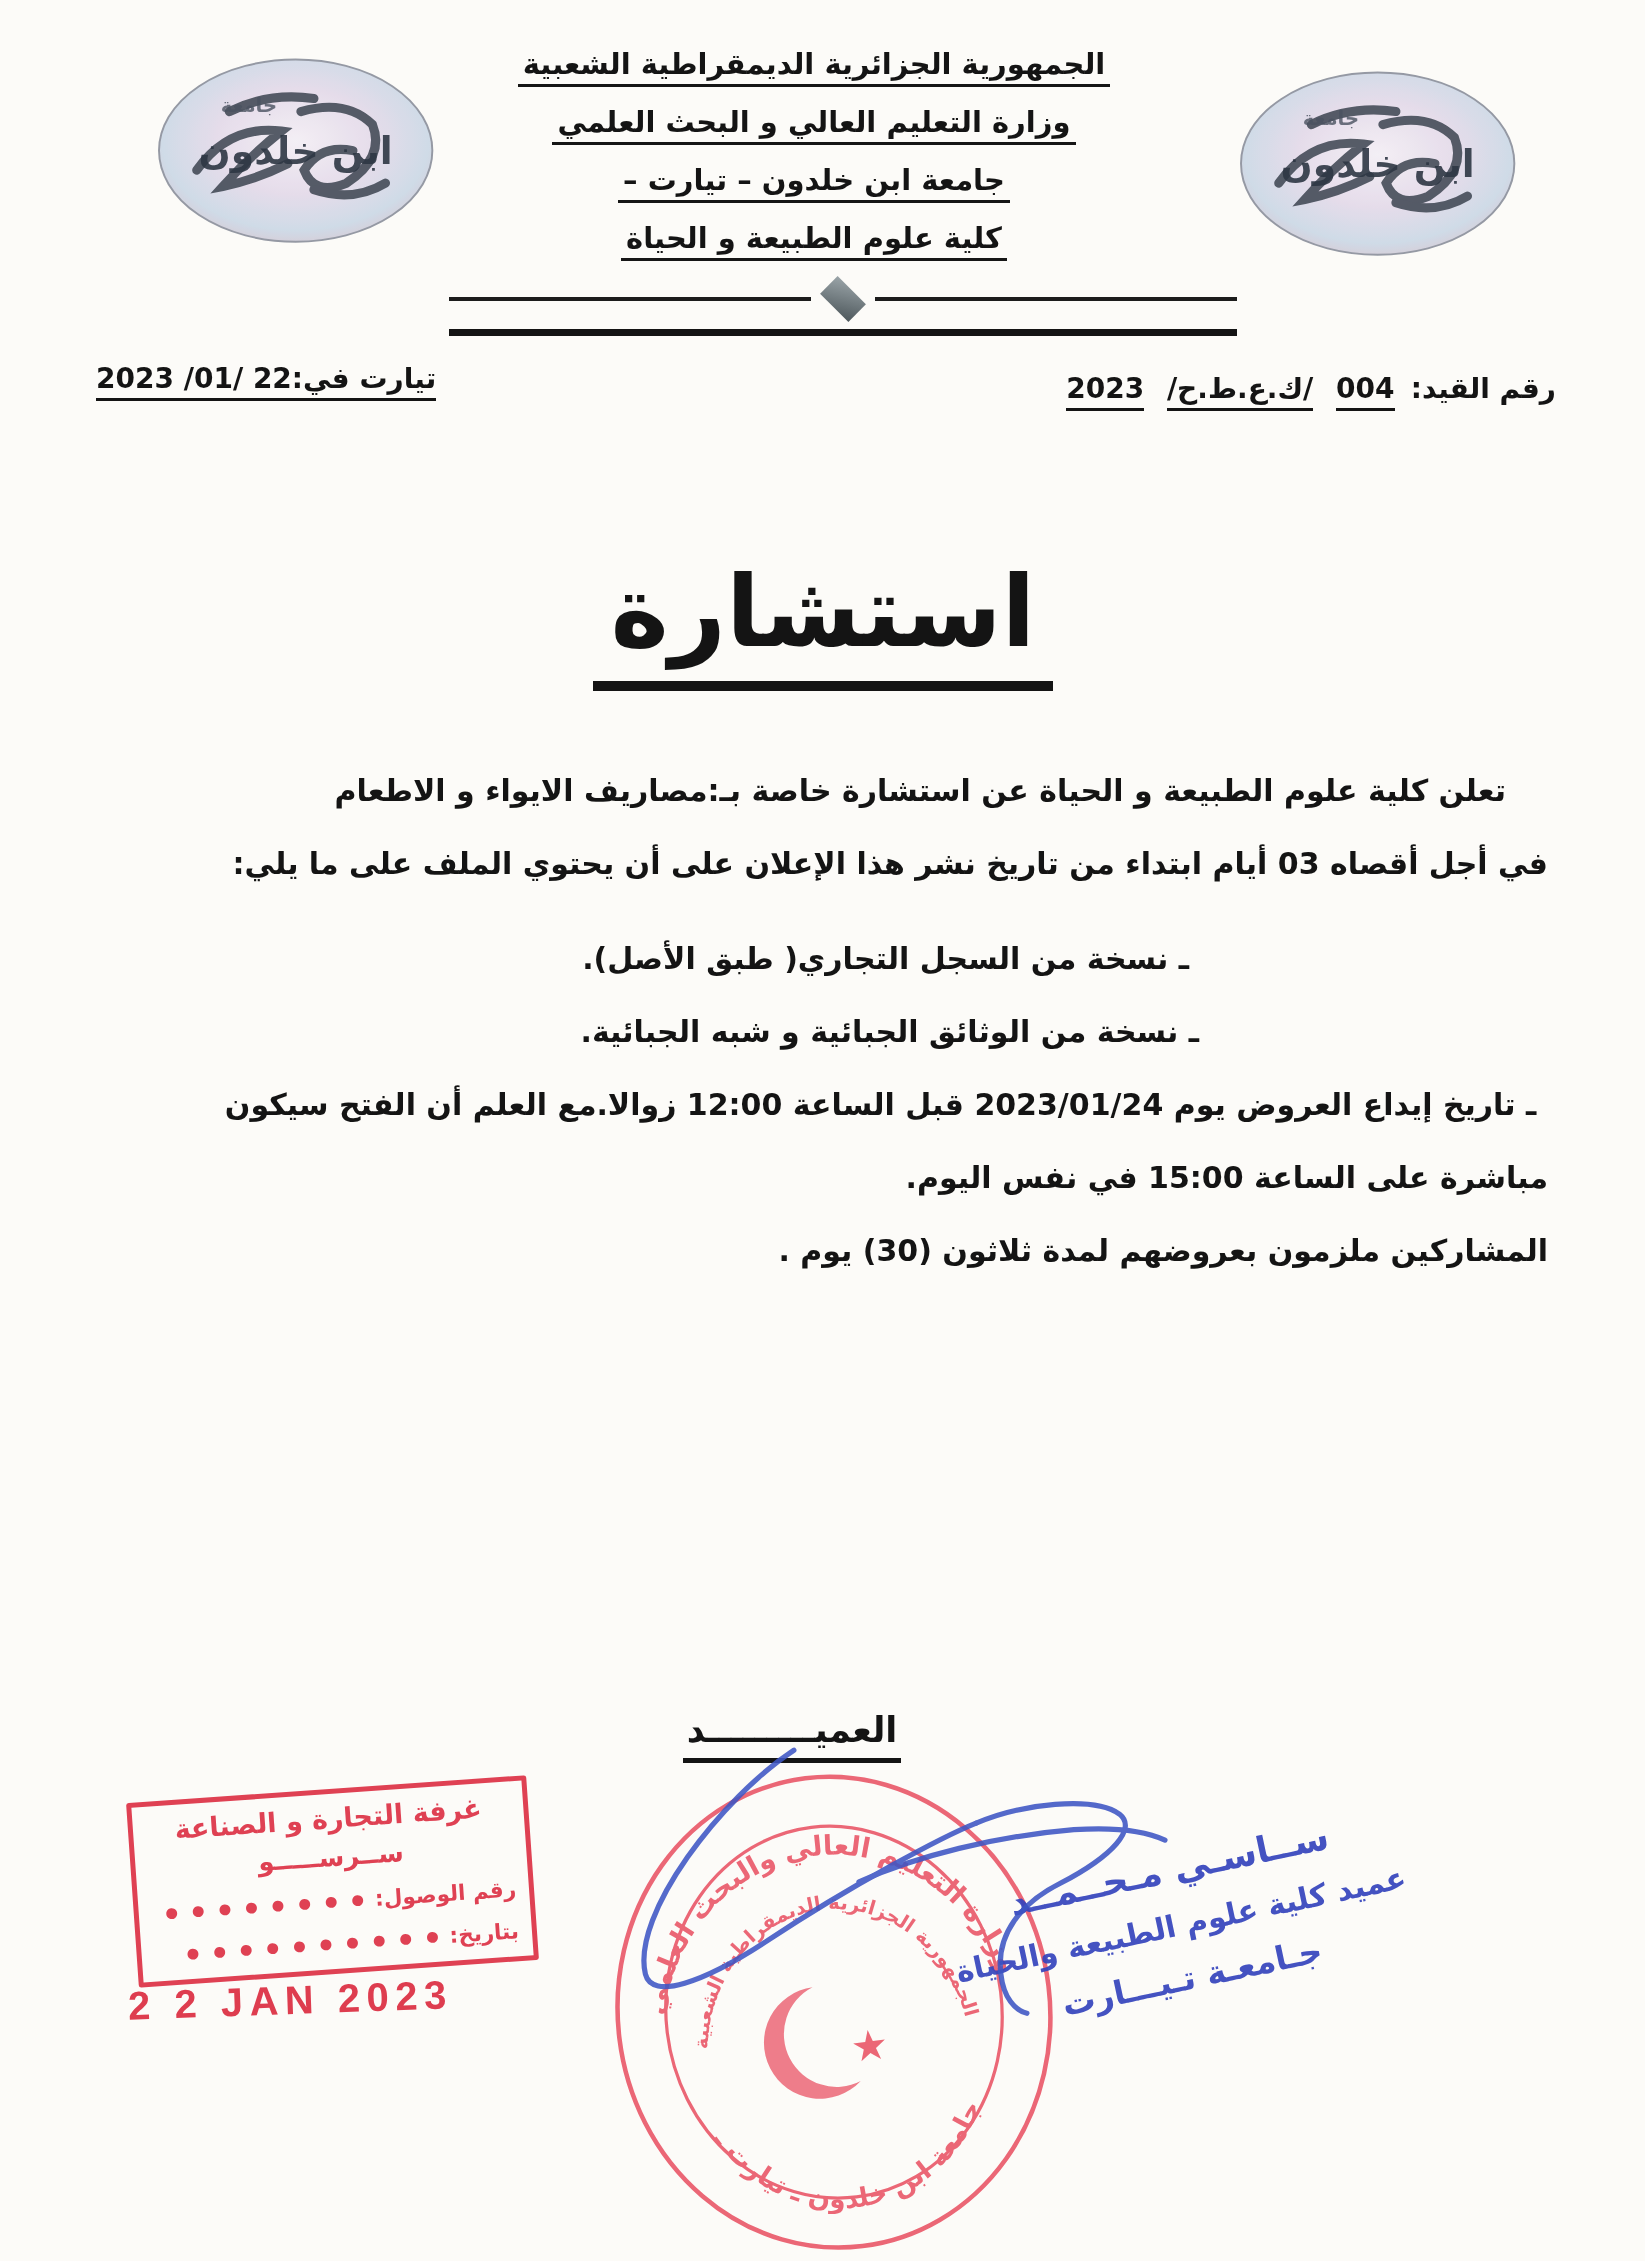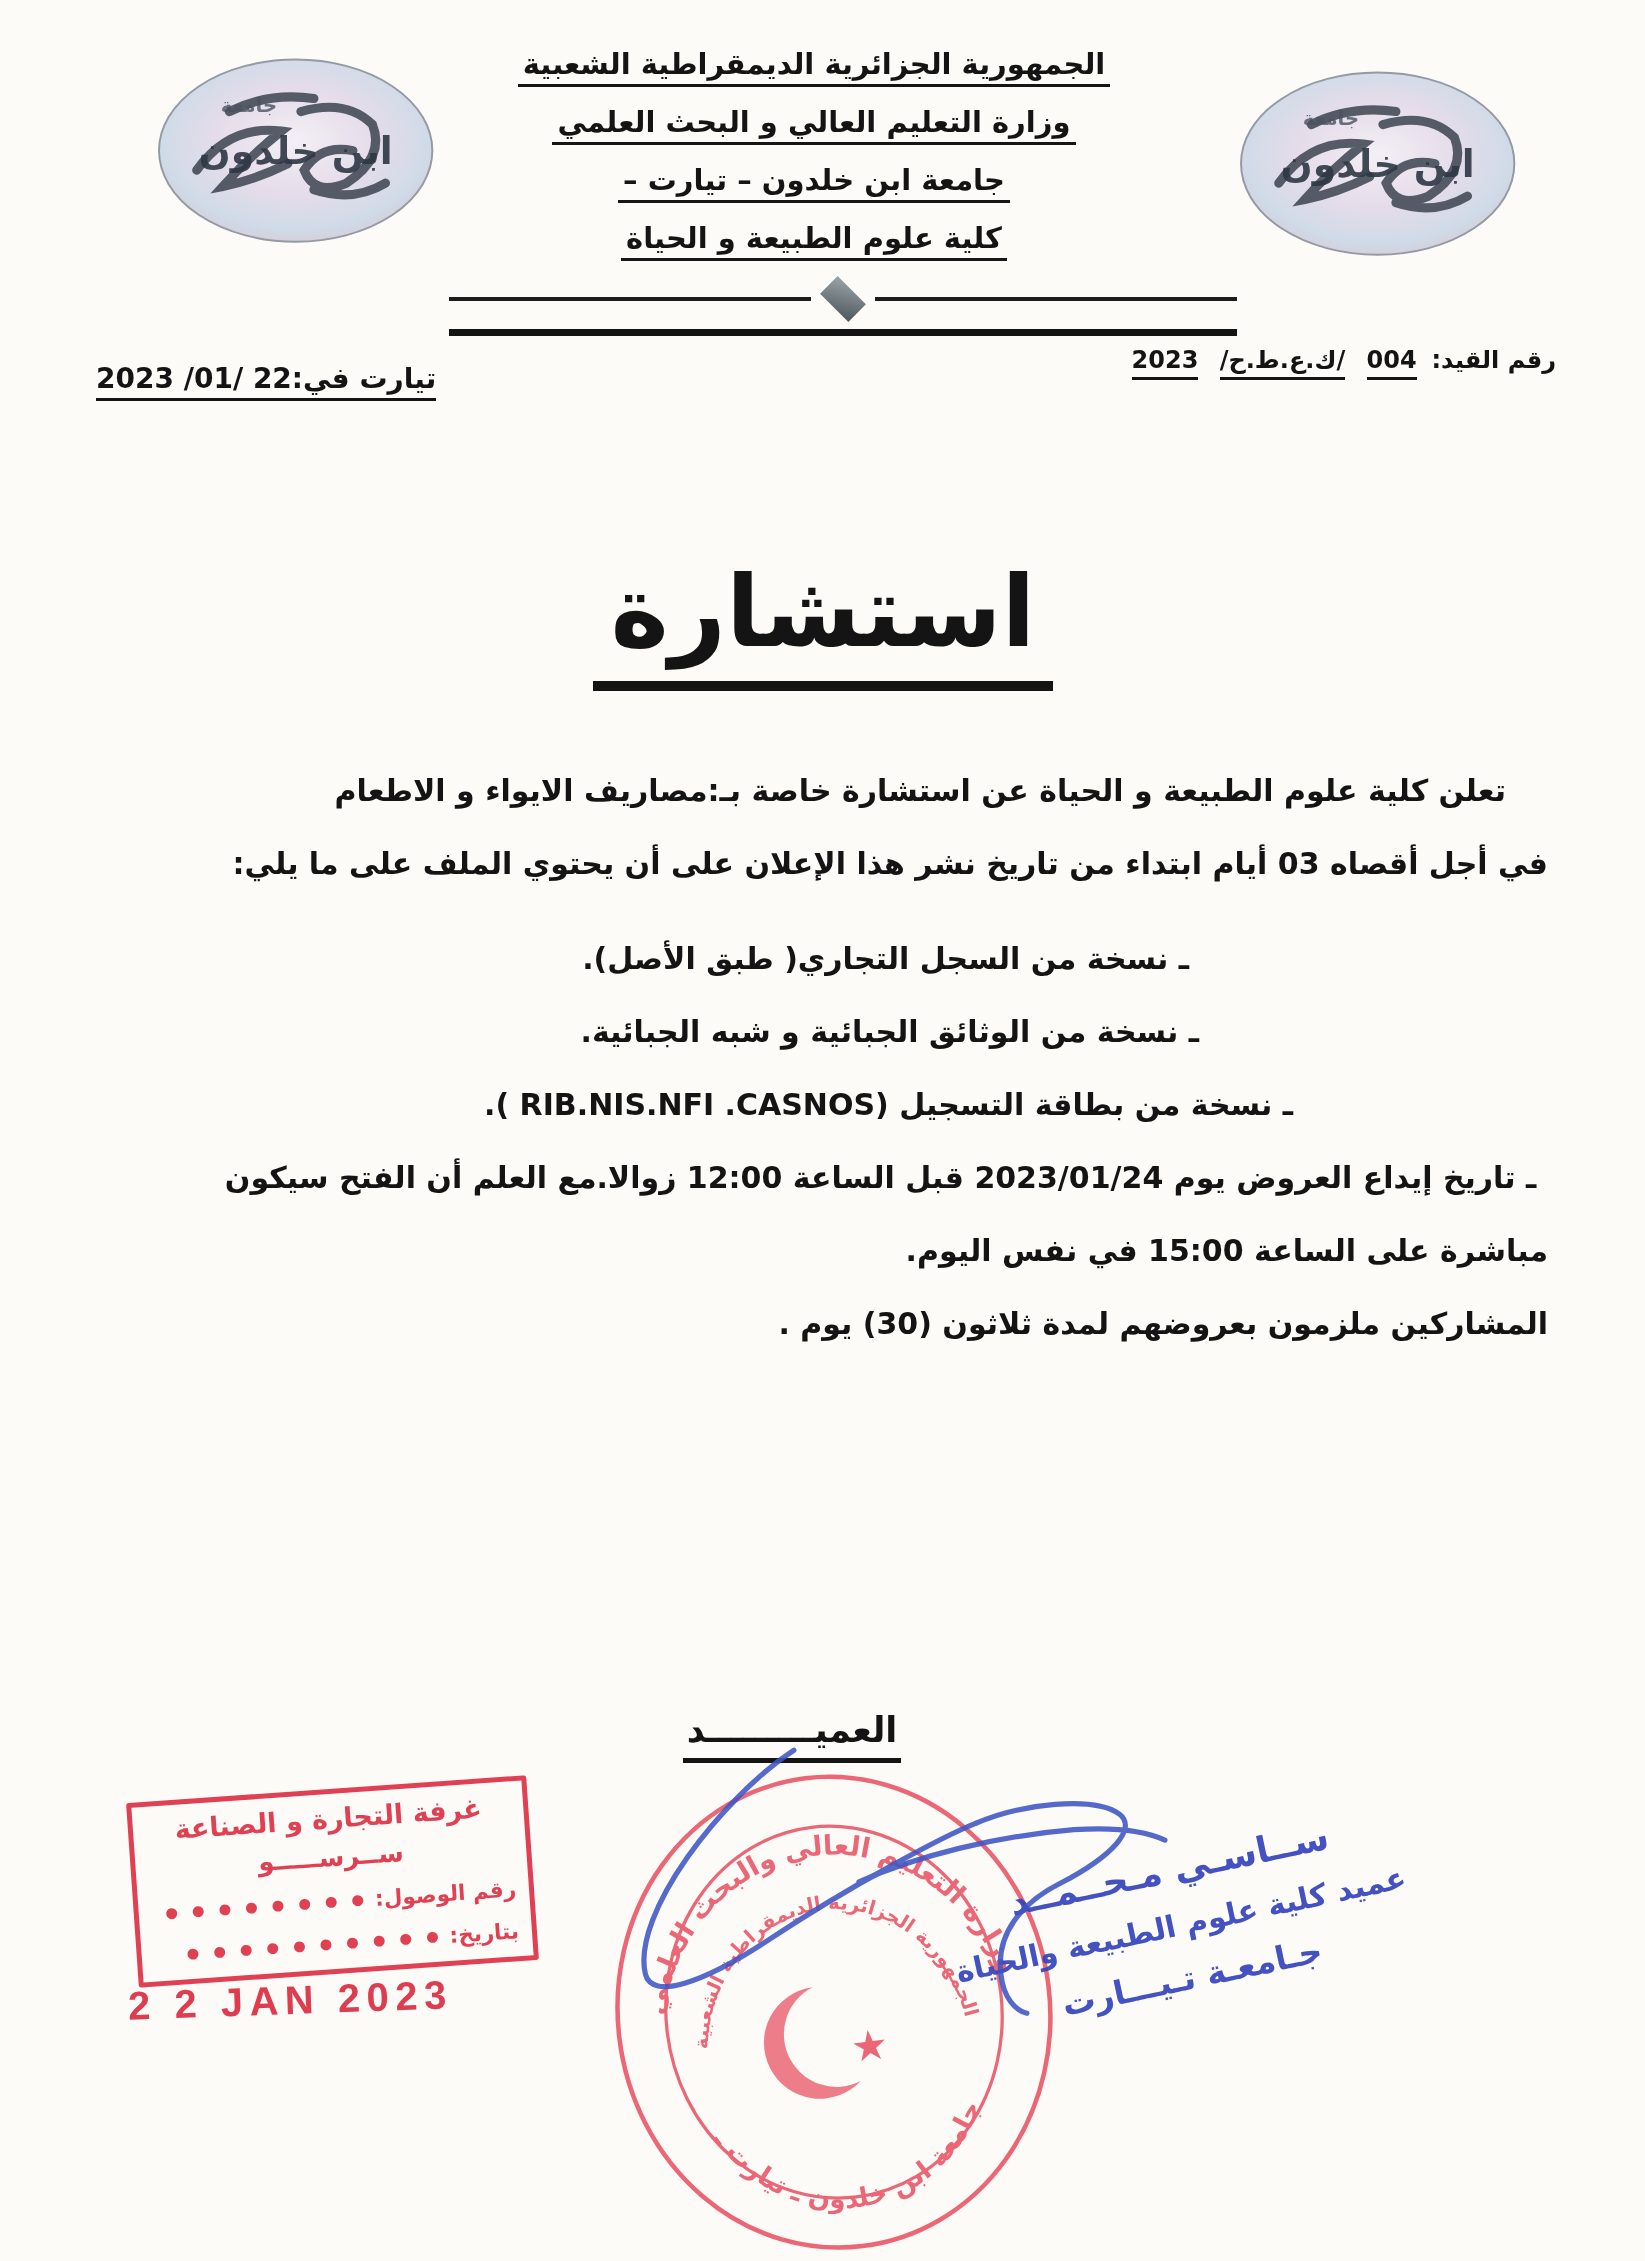--- a/index.html
+++ b/index.html
@@ -23,22 +23,22 @@
   .header-line{height:58px;}
   .header-line > span{border-bottom:3.9px solid #161616;padding:0 5.2px 3.3px 5.2px;}
   
   .divider{position:absolute;left:449px;top:279px;width:788px;}
   .divider .row{display:flex;align-items:center;justify-content:center;}
   .seg{height:3.9px;background:#1c1c1c;flex:1;}
   .diamond{width:40px;height:40px;margin:0 11.7px;background:linear-gradient(135deg,#9aa4a8,#4e585c);transform:rotate(45deg) scaleY(.62);}
   .longline{height:6.5px;background:#141414;margin-top:10.4px;width:100%;}
   
   .ref-row{
-    position:absolute;top:346px;right:90px;
-    direction:rtl;font-size:24px;font-weight:bold;white-space:nowrap;
+    position:absolute;top:372px;right:90px;
+    direction:rtl;font-size:28px;font-weight:bold;white-space:nowrap;
   }
   .ref-row .val{border-bottom:3.3px solid #141414;padding-bottom:2.6px;margin:0 6.5px;display:inline-block;}
   .place-date{
     position:absolute;top:362px;left:96px;
     direction:rtl;font-size:28px;font-weight:bold;
   }
   .place-date > span{border-bottom:3.3px solid #141414;padding-bottom:3.3px;text-align:center;}
   
   .title-wrap{position:absolute;top:535px;left:0;width:100%;text-align:center;margin-top:19px;}
   .title-wrap > span{
@@ -165,21 +165,20 @@
     <span>استشارة</span>
   </div>
 
   <div class="body-text">
     <div class="indent">تعلن كلية علوم الطبيعة و الحياة عن استشارة خاصة بـ:مصاريف الايواء و الاطعام</div>
     <div>في أجل أقصاه 03 أيام ابتداء من تاريخ نشر هذا الإعلان على أن يحتوي الملف على ما يلي:</div>
 
     <div class="list">
       <div class="li-2">ـ نسخة من السجل التجاري( طبق الأصل).</div>
       <div class="li-3">ـ نسخة من الوثائق الجبائية و شبه الجبائية.</div>
-      <div class="li-4">ـ نسخة من بطاقة التسجيل (RIB.NIS.NFI .CASNOS ).</div>
     </div>
 
     <div class="deadline">ـ  تاريخ إيداع العروض يوم 2023/01/24 قبل الساعة 12:00 زوالا.مع العلم أن الفتح سيكون</div>
     <div>مباشرة على الساعة 15:00 في نفس اليوم.</div>
     <div>المشاركين ملزمون بعروضهم لمدة ثلاثون (30) يوم .</div>
   </div>
 
   <div class="dean-heading">
     <span>العميـــــــــد</span>
   </div>

